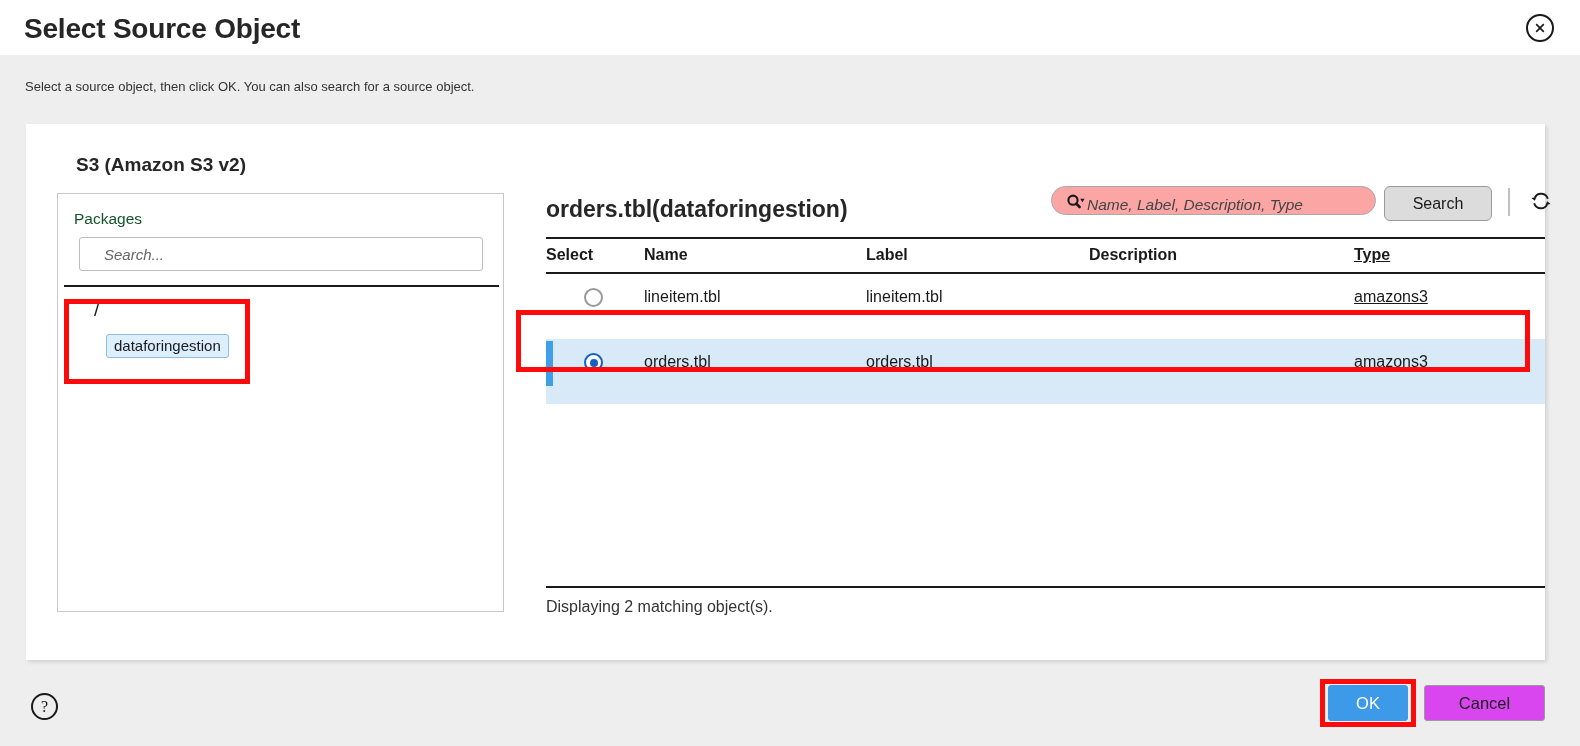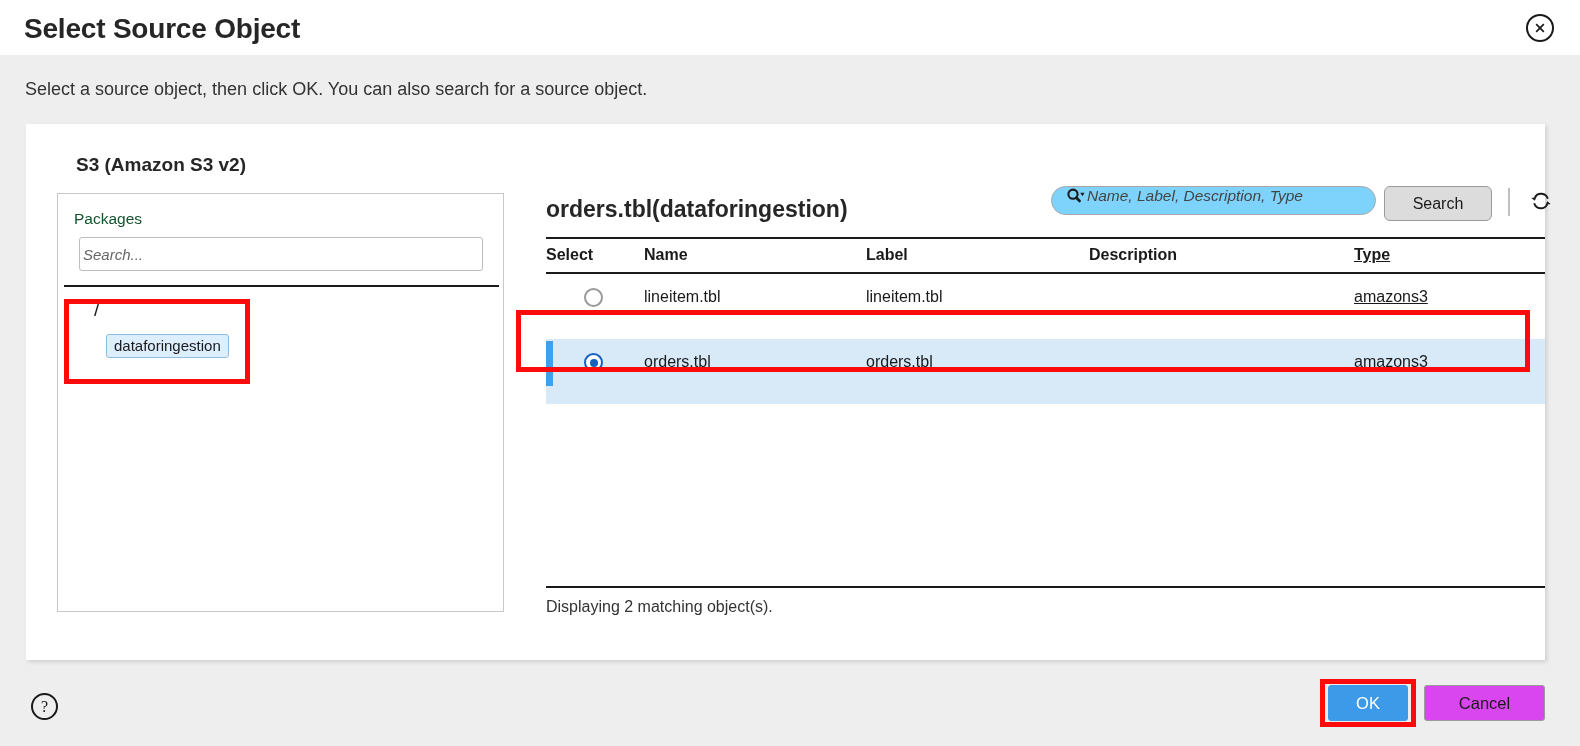--- a/index.html
+++ b/index.html
@@ -27,21 +27,21 @@
     position: absolute; right: 26px; top: 14px;
     width: 28px; height: 28px; border-radius: 50%;
     border: 2px solid #1a1a1a; background: #ffffff;
     display: flex; align-items: center; justify-content: center;
     cursor: pointer;
   }
   .close-btn svg { display: block; }
 
   .subtitle {
     position: absolute; left: 25px; top: 79px;
-    font-size: 18px; color: #333333;
+    font-size: 13px; color: #333333;
   }
 
   
   .content-panel {
     position: absolute; left: 26px; top: 124px;
     width: 1519px; height: 536px;
     background: #ffffff;
     box-shadow: 2px 2px 4px rgba(0,0,0,0.13);
   }
 
@@ -58,21 +58,21 @@
   }
   .packages-label {
     position: absolute; left: 16px; top: 16px;
     font-size: 15.5px; color: #14532d;
   }
   .packages-search {
     position: absolute; left: 21px; top: 43px;
     width: 404px; height: 34px;
     border: 1px solid #bdbdbd; border-radius: 3px;
     background: #ffffff;
-    padding: 0 3px;
+    padding: 0 24px;
     font-family: "Liberation Sans", sans-serif;
     font-size: 15px; font-style: italic; color: #555555;
   }
   .packages-search::placeholder { color: #666666; font-style: italic; }
   .packages-divider {
     position: absolute; left: 6px; top: 91px; width: 435px; height: 2px;
     background: #1a1a1a;
   }
 
   .tree-area { position: absolute; left: 0; top: 95px; width: 445px; height: 320px; }
@@ -98,22 +98,22 @@
   
   .object-pane { position: absolute; left: 495px; top: 62px; width: 1024px; height: 470px; }
   .object-title {
     position: absolute; left: 25px; top: 10px;
     font-size: 23px; font-weight: bold; color: #262626;
   }
 
   .searchbox {
     position: absolute; left: 530px; top: 0px;
     width: 325px; height: 29px;
-    border: 1px solid #a8a8a8; border-radius: 15px; background: #7dd3fc;
-    display: flex; align-items: flex-start; padding-left: 14px;
+    border: 1px solid #a8a8a8; border-radius: 15px; background: #fca5a5;
+    display: flex; align-items: flex-end; padding-left: 14px;
   }
   .searchbox .placeholder {
     font-size: 15.5px; font-style: italic; color: #444444; margin-left: 2px;
   }
   .search-btn {
     position: absolute; left: 863px; top: 0px;
     width: 108px; height: 35px;
     background: #dcdcdc; border: 1px solid #9a9a9a; border-radius: 6px;
     font-family: "Liberation Sans", sans-serif; font-size: 16px; color: #1a1a1a;
     cursor: pointer;

